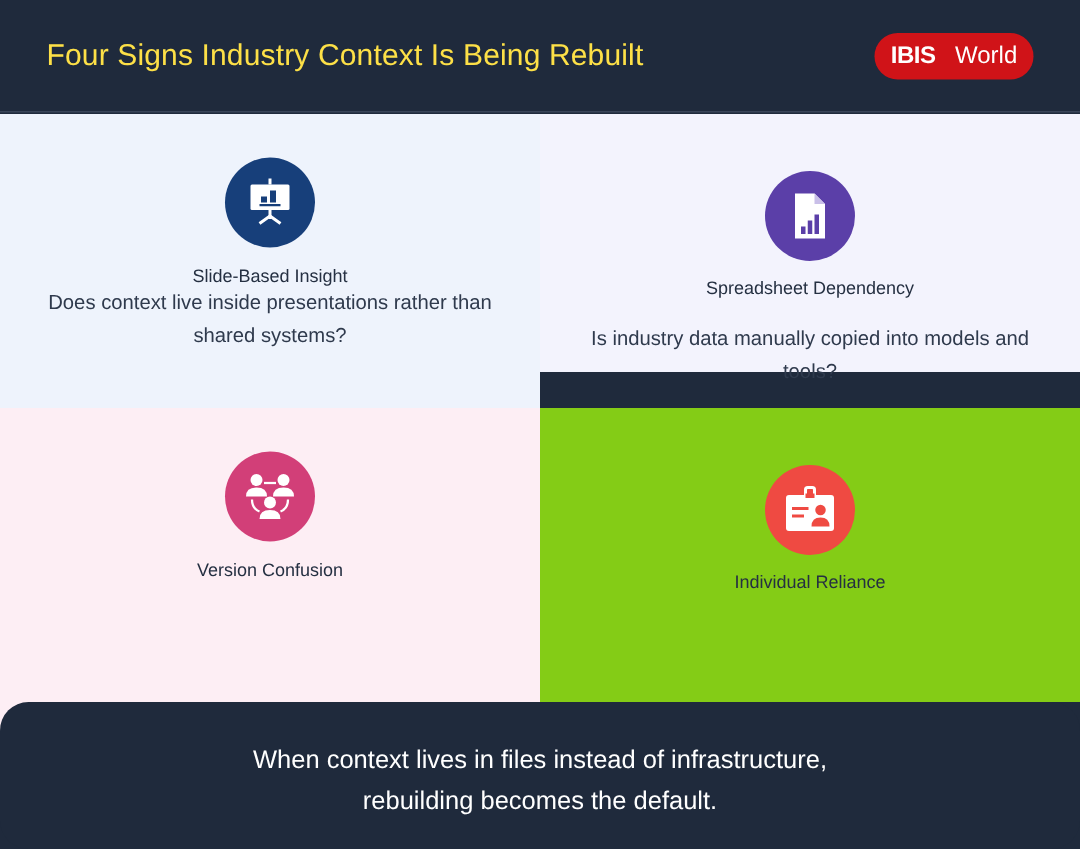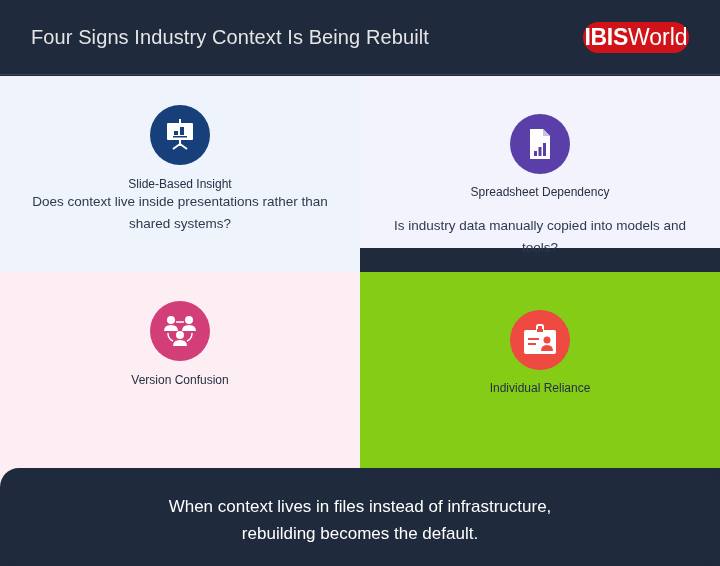--- a/index.html
+++ b/index.html
@@ -4,30 +4,30 @@
 <style>
   * { box-sizing: border-box; margin: 0; padding: 0; }
   html, body { width: 720px; height: 566px; overflow: hidden; }
   body { font-family: "Liberation Sans", sans-serif; background: #1f2a3c; position: relative; }
   .header {
     position: absolute; left: 0; top: 0; width: 720px; height: 75px;
     background: #1f2a3c; border-bottom: 1px solid #3a4559;
   }
   .header-title {
     position: absolute; left: 31px; top: 26px;
-    color: #e5e5e5; font-size: 20px; letter-spacing: 0.1px;
+    color: #fde047; font-size: 20px; letter-spacing: 0.1px;
   }
   .logo {
     position: absolute; left: 583px; top: 22px; width: 106px; height: 31px;
     background: #d01318; border-radius: 16px;
     display: flex; align-items: center; justify-content: center;
-    color: #fff; font-size: 23px;
+    color: #fff; font-size: 16px;
   }
   .logo .b { font-weight: bold; letter-spacing: -0.3px; }
-  .logo .r { font-weight: normal; }
+  .logo .r { font-weight: normal; padding-left: 13px; }
   .quad {
     position: absolute; width: 360px; text-align: center;
   }
   .q1 { left: 0; top: 76px; height: 196px; background: #eef3fc; }
   .q2 { left: 360px; top: 76px; height: 172px; background: #f3f3fd; }
   .q3 { left: 0; top: 272px; height: 228px; background: #fdeef4; }
   .q4 { left: 360px; top: 272px; height: 196px; background: #84cc16; }
   .icon-circle {
     position: absolute; left: 150px; width: 60px; height: 60px; border-radius: 50%;
     display: flex; align-items: center; justify-content: center;

